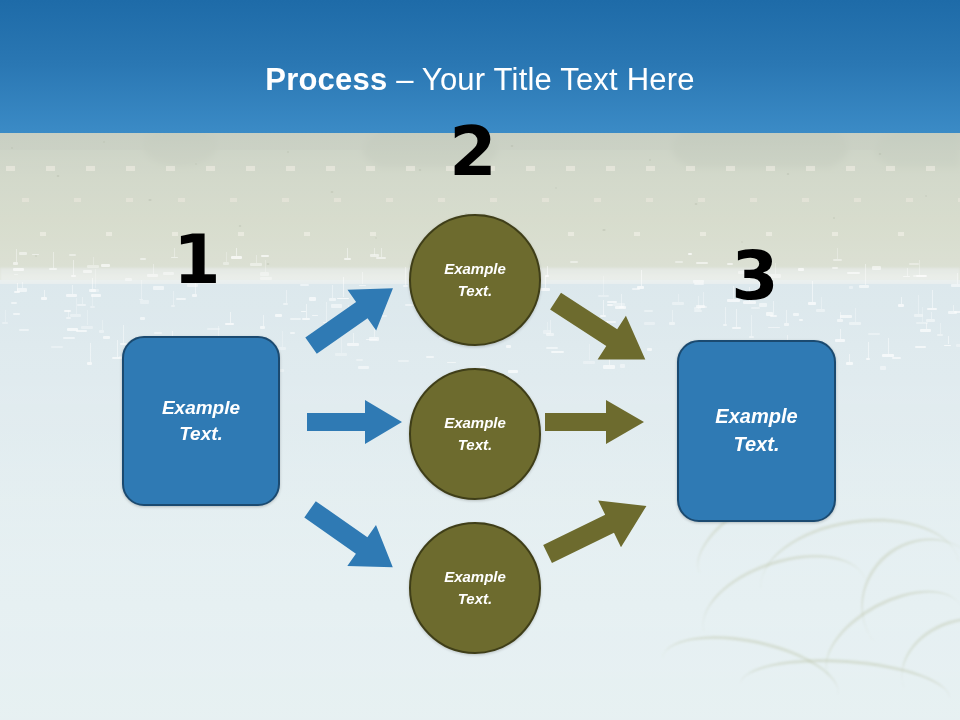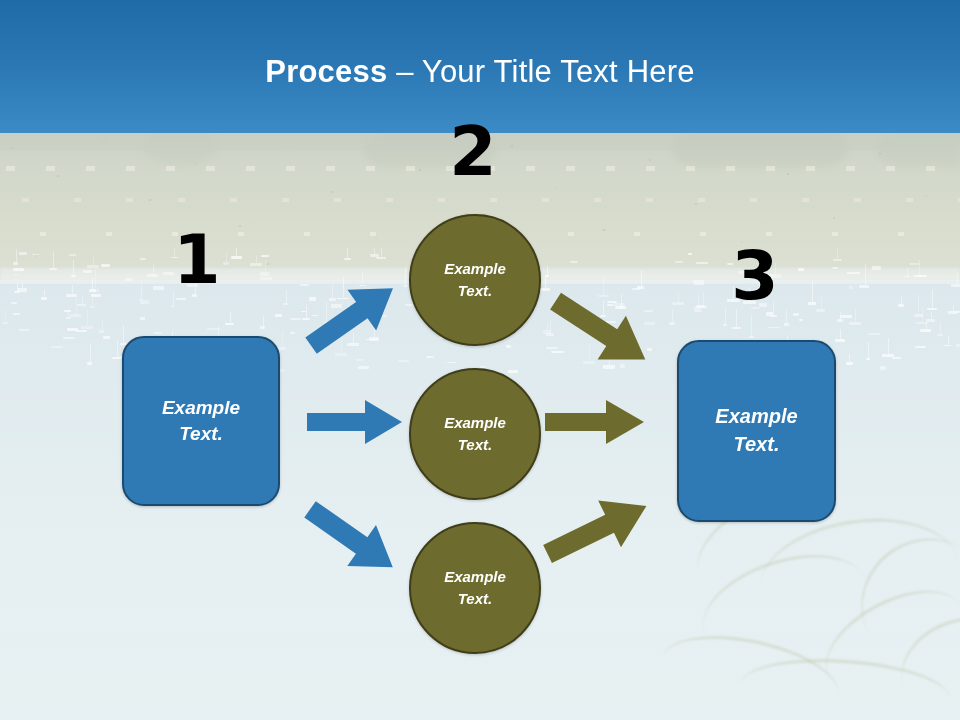--- a/index.html
+++ b/index.html
@@ -87,21 +87,21 @@
       radial-gradient(14px 7px at 370px 210px,#879565,transparent 62%);
     filter:blur(1.6px);}
   .frond{position:absolute;border:0 solid transparent;border-top:3px solid #8d9b6d;
     border-radius:60%;opacity:.45;filter:blur(.8px);}
   .bg-wash{position:absolute;left:0;top:0;width:960px;height:720px;
     background:linear-gradient(180deg,rgba(255,255,255,.34) 0%,rgba(255,255,255,.46) 25%,rgba(255,255,255,.5) 55%,rgba(255,255,255,.42) 100%);}
 
   
   .titlebar{position:absolute;left:0;top:0;width:960px;height:133px;
     background:linear-gradient(180deg,#1e6ba8 0%,#2a77b3 48%,#3b8bc6 100%);}
-  .title{position:absolute;left:0;top:52px;width:960px;text-align:center;
+  .title{position:absolute;left:0;top:60px;width:960px;text-align:center;
     color:#ffffff;font-size:31px;line-height:40px;letter-spacing:.2px;white-space:nowrap;}
   .title b{font-weight:bold;}
   .title span.rest{font-weight:normal;}
 
   
   .num{position:absolute;color:#000000;font-weight:bold;font-size:68px;line-height:68px;
     font-family:"DejaVu Sans","Liberation Sans",sans-serif;text-align:center;}
   #num1{left:162px;top:226px;width:70px;}
   #num2{left:438px;top:118px;width:70px;}
   #num3{left:720px;top:242px;width:70px;}

